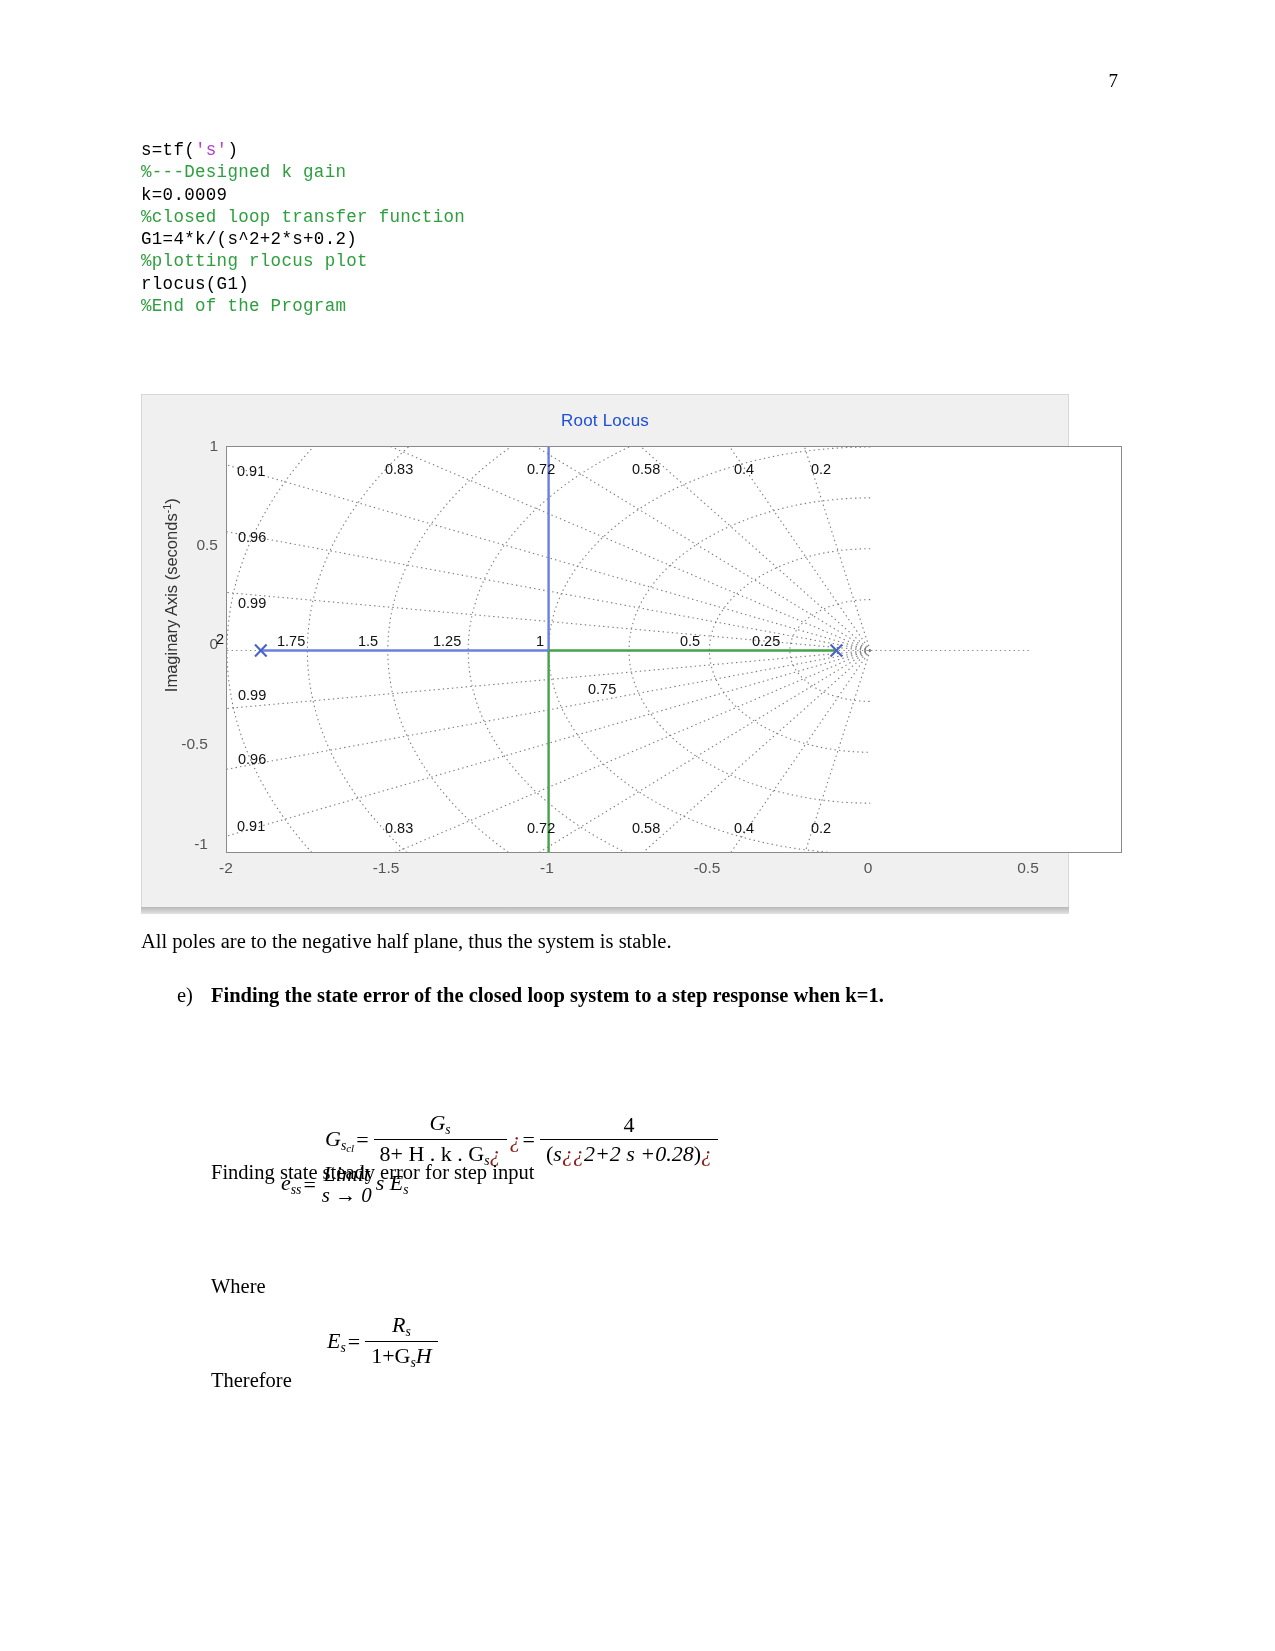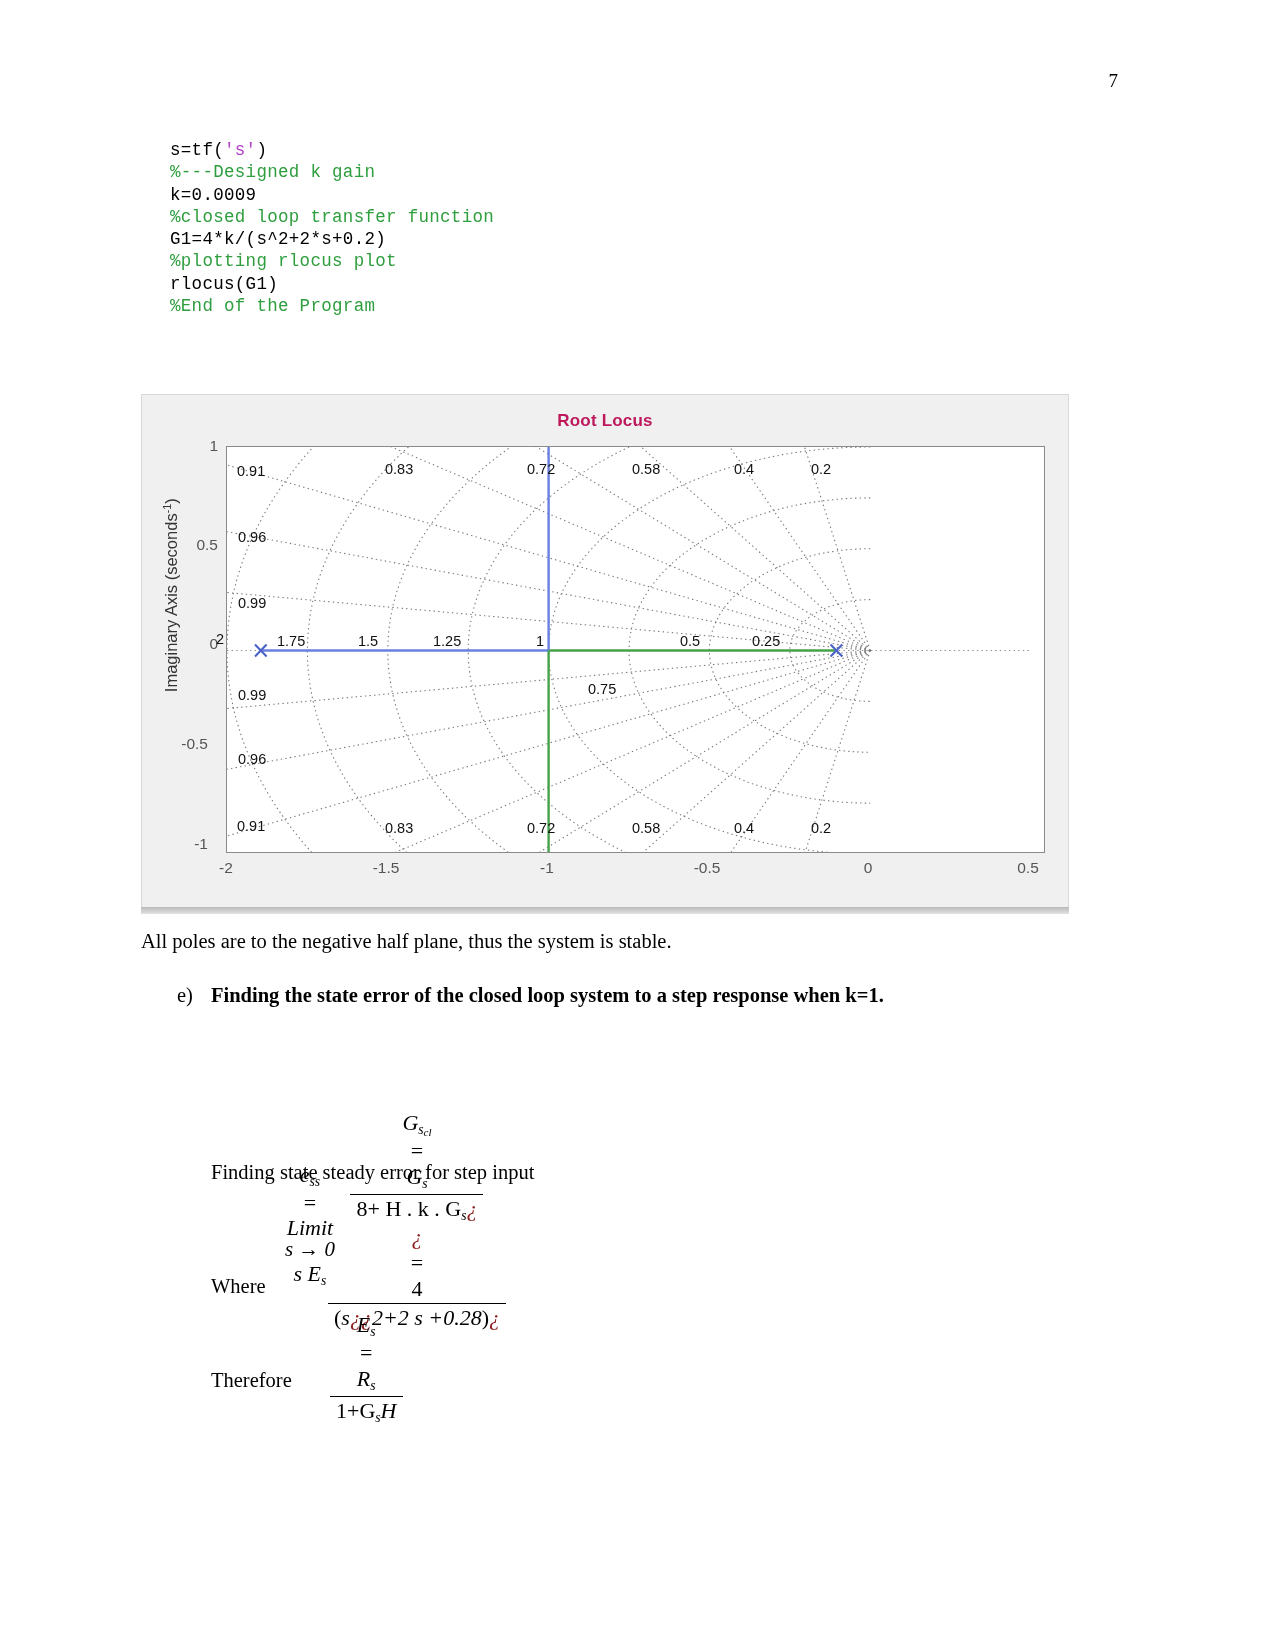--- a/index.html
+++ b/index.html
@@ -26,21 +26,21 @@
   
   .code-block {
     position: absolute;
     left: 141px; top: 139px;
     font-family: "Liberation Mono", monospace;
     font-size: 17.5px;
     line-height: 22.3px;
     white-space: pre;
     letter-spacing: 0.3px;
   }
-  .code-line { display: block; margin-left: 29px; }
+  .code-line { display: block; }
   .tok-plain   { color: #000000; }
   .tok-comment { color: #2e9e3e; }
   .tok-string  { color: #b13fcb; }
 
   
   .figure {
     position: absolute;
     left: 141px; top: 394px;
     width: 928px; height: 519px;
     background: #f0f0f0;
@@ -51,29 +51,29 @@
     position: absolute;
     left: 141px; top: 907px;
     width: 928px; height: 7px;
     background: linear-gradient(to bottom,#b9b9b9,#e2e2e2);
   }
   .fig-title {
     position: absolute;
     left: 0; right: 0; top: 16px;
     text-align: center;
     font-family: "Liberation Sans", sans-serif;
-    font-weight: bold;
+    font-weight: normal;
     font-size: 17px;
-    color: #be185d;
+    color: #1d4ed8;
     letter-spacing: 0.2px;
   }
   .axes {
     position: absolute;
     left: 84px; top: 51px;
-    width: 819px; height: 407px;
+    width: 896px; height: 407px;
     background: #ffffff;
     border: 1px solid #8a8a8a;
     box-sizing: border-box;
     overflow: hidden;
   }
   .axes svg { position: absolute; left:0; top:0; }
 
   .ylabel {
     position: absolute;
     left: -136px;
@@ -148,21 +148,20 @@
   
   .math {
     position: absolute;
     font-family: "Liberation Serif", serif;
     font-style: italic;
     font-size: 22px;
     color: #000;
     white-space: nowrap;
     display: flex;
     align-items: center;
-    flex-direction: column;
   }
   .frac {
     display: inline-flex;
     flex-direction: column;
     align-items: center;
     vertical-align: middle;
     margin: 0 3px;
   }
   .frac .num { padding: 0 6px 1px 6px; }
   .frac .den { padding: 1px 6px 0 6px; border-top: 1.4px solid #000; }

